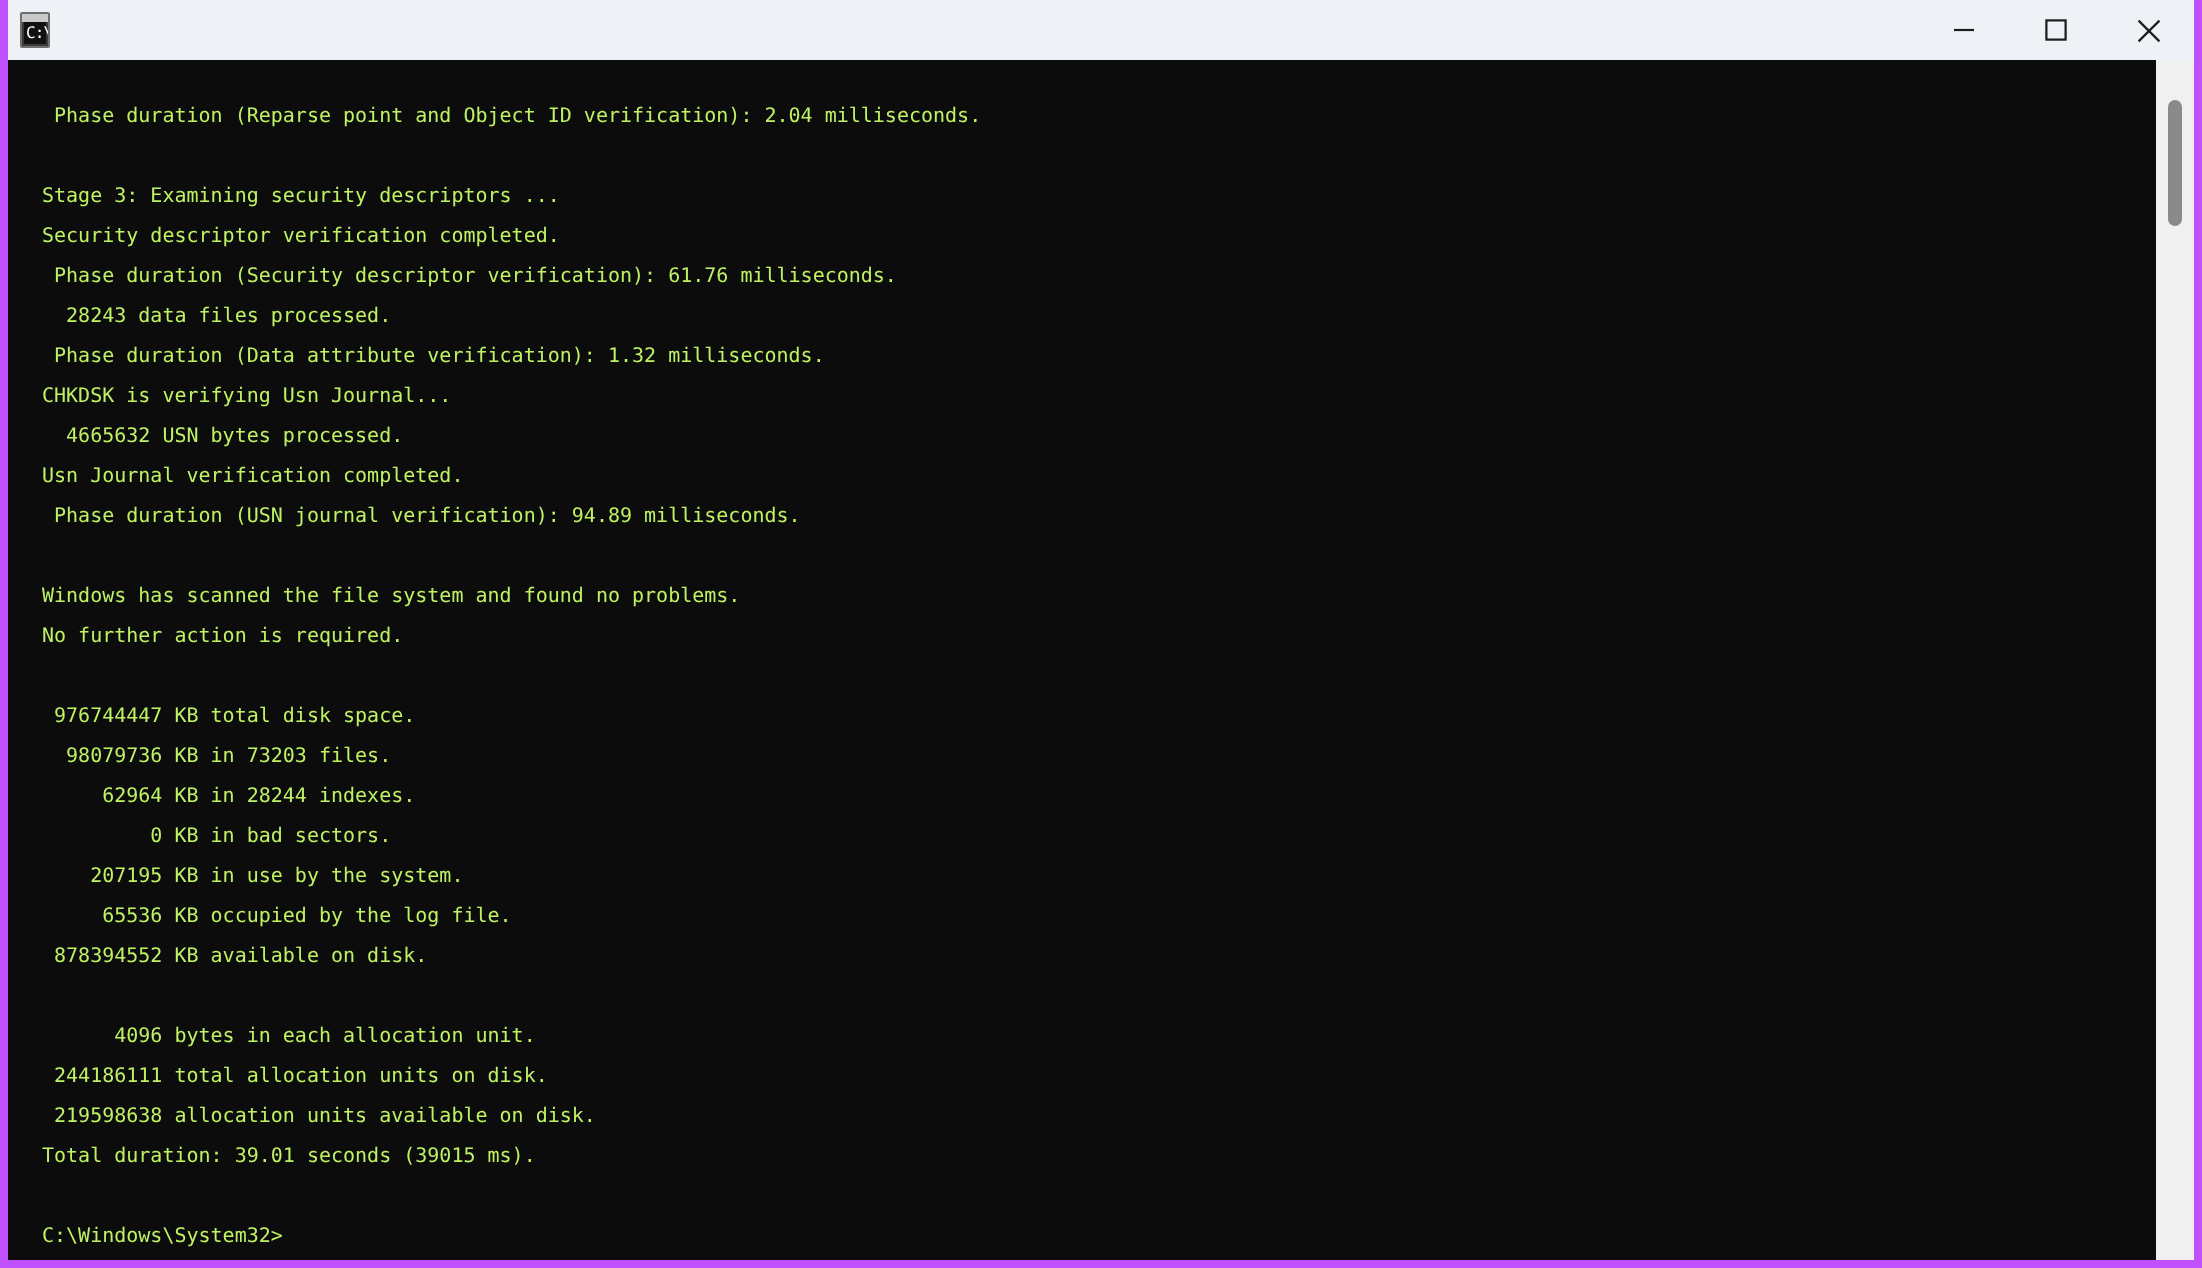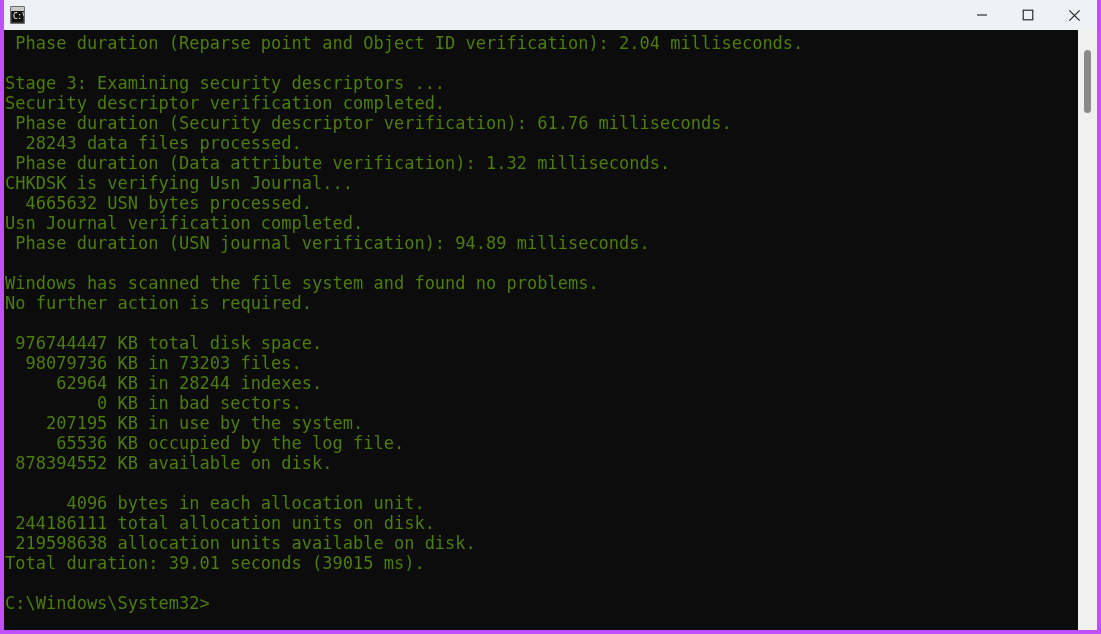--- a/index.html
+++ b/index.html
@@ -114,26 +114,26 @@
   .terminal {
     position: absolute;
     left: 0;
     top: 30px;
     right: 19px;
     bottom: 0;
     background: #0c0c0c;
     overflow: hidden;
   }
   .console-text {
-    margin: 0;
+    margin: 16px;
     padding: 3px 0 0 1px;
     font-family: "DejaVu Sans Mono", monospace;
-    font-size: 17px;
+    font-size: 10px;
     line-height: 20px;
-    color: #4d7c0f;
+    color: #bef264;
     white-space: pre;
     letter-spacing: 0px;
   }
 
   
   .scrollbar {
     position: absolute;
     top: 30px;
     right: 0;
     width: 19px;

